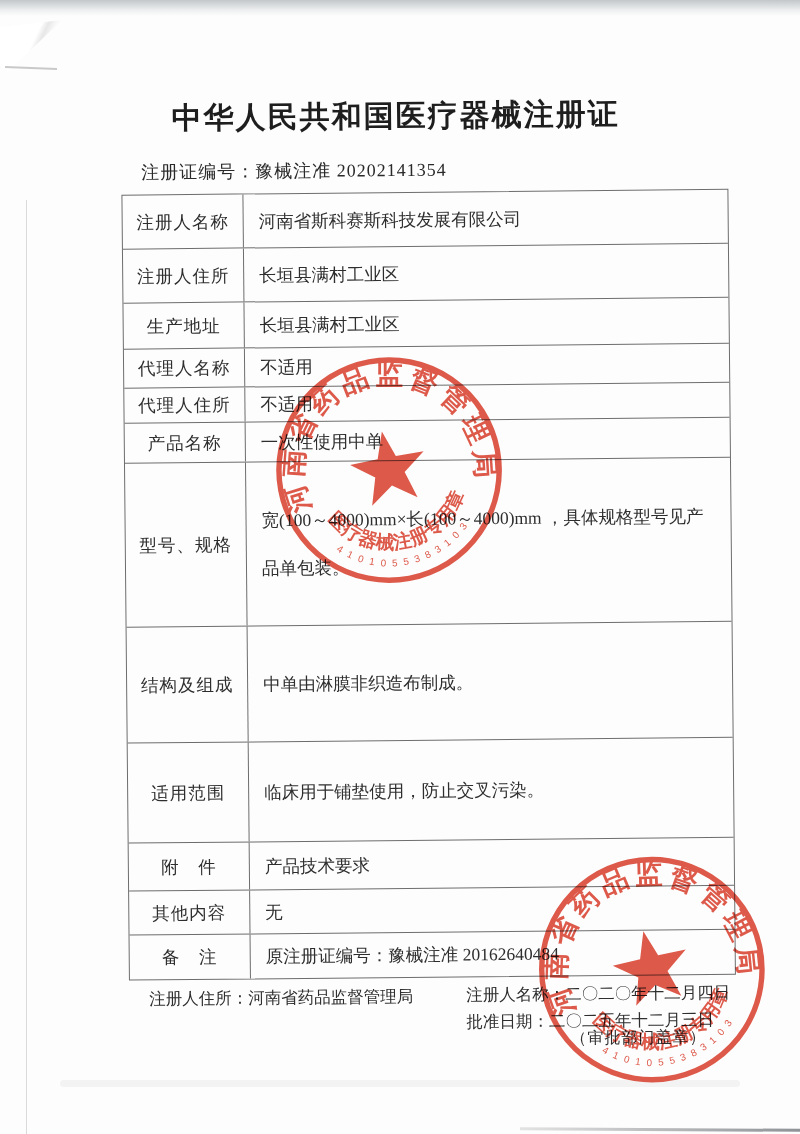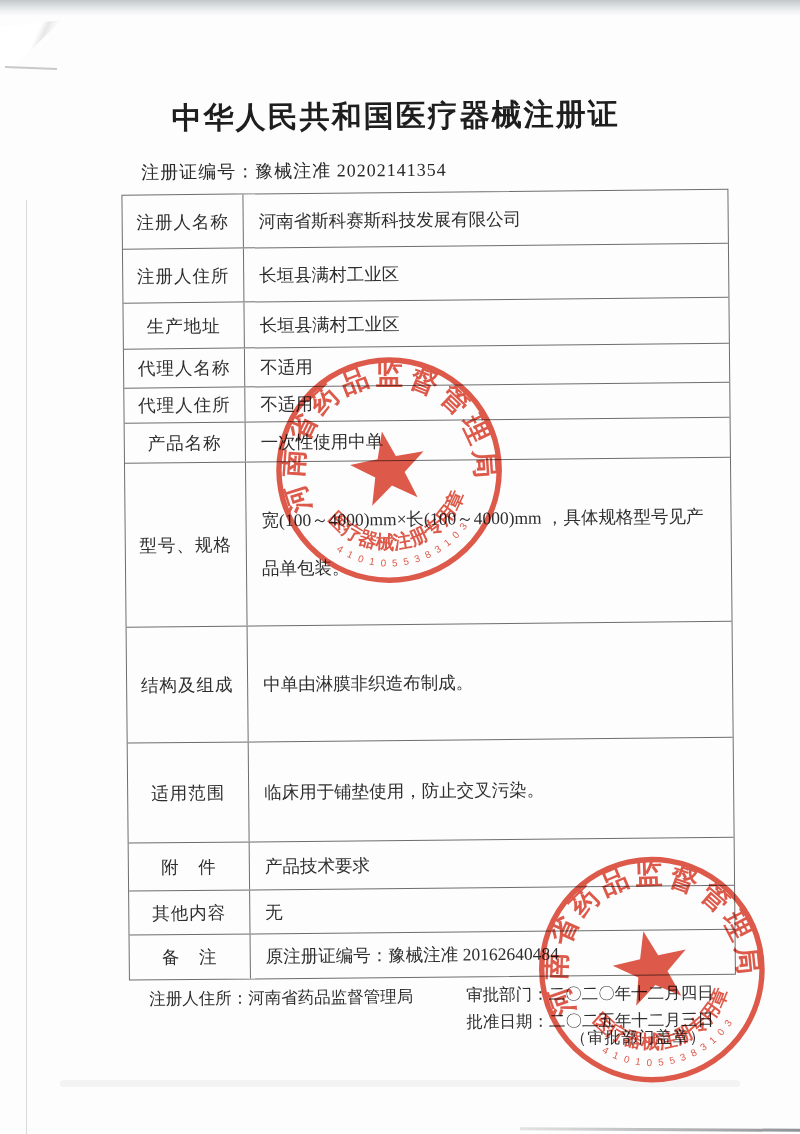--- a/index.html
+++ b/index.html
@@ -125,21 +125,21 @@
         <div class="cell-value">原注册证编号：豫械注准 20162640484</div>
       </div>
     </div>
 
     <div class="footer-left">
       <span>注册人住所：</span><span>河南省药品监督管理局</span>
     </div>
 
     <div class="footer-right">
       <div>
-        <span>审批部门：</span><span>二〇二〇年十二月四日</span>
+        <span>注册人名称：</span><span>二〇二〇年十二月四日</span>
       </div>
       <div>
         <span>批准日期：</span><span>二〇二五年十二月三日</span>
       </div>
     </div>
 
     <div class="seal-note">（审批部门盖章）</div>
 
     <svg class="stamp stamp-1" viewBox="0 0 240 240">
       <circle cx="120" cy="120" r="112" fill="none" stroke="#d8402f" stroke-width="5.5"></circle>

